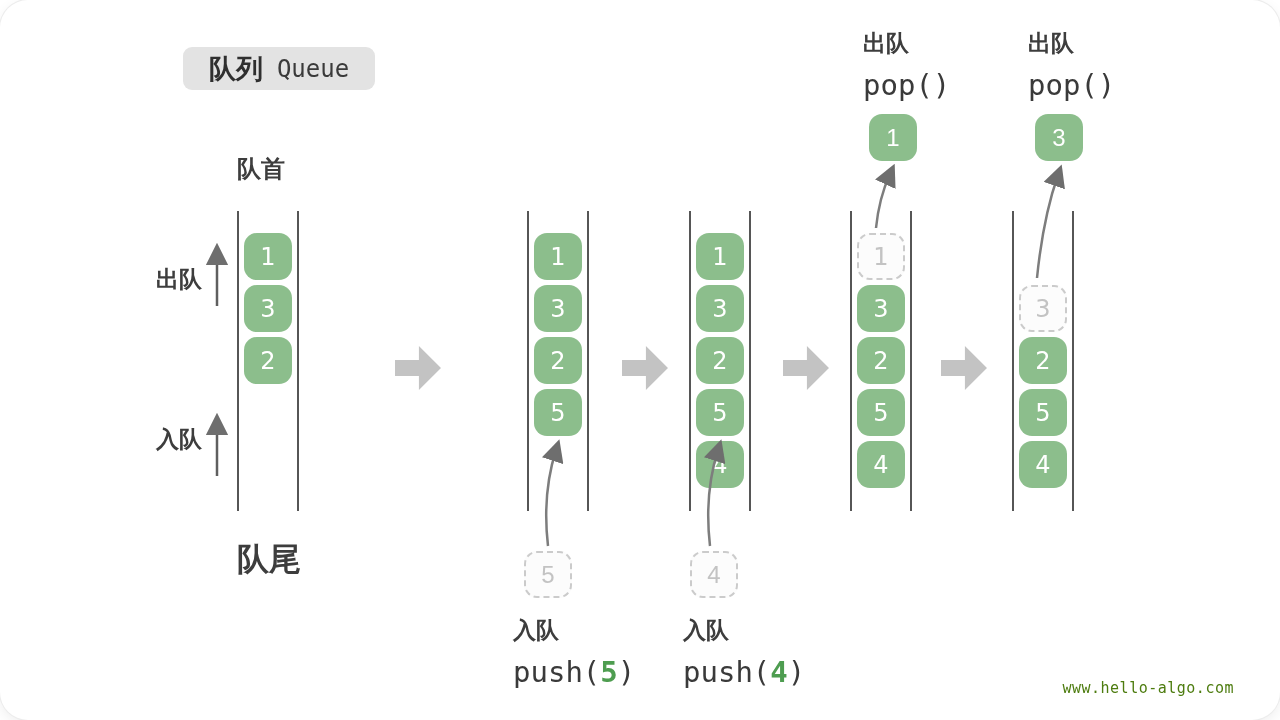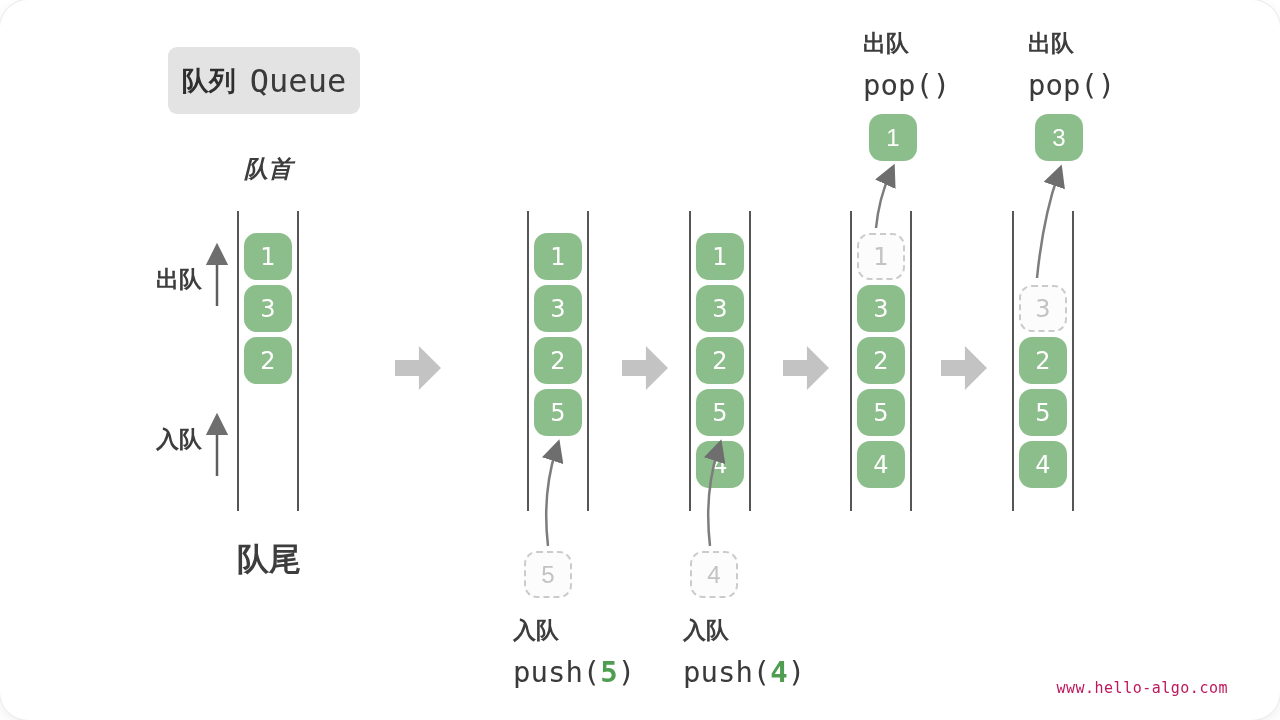--- a/index.html
+++ b/index.html
@@ -7,30 +7,30 @@
   body { font-family:"Liberation Sans","DejaVu Sans",sans-serif; }
 
   .card {
     position:relative; width:1280px; height:720px; background:#ffffff;
     border-radius:28px; overflow:hidden;
     box-shadow:0 0 0 1px #ececec, 0 4px 14px rgba(0,0,0,.07);
   }
 
   
   .title-badge {
-    position:absolute; left:168px; top:47px; width:192px; height:67px;
+    position:absolute; left:183px; top:47px; width:192px; height:43px;
     background:#e3e3e3; border-radius:9px;
     display:flex; align-items:center; justify-content:center; gap:14px;
   }
   .title-zh { font-weight:bold; font-size:27px; color:#2f2f2f; }
-  .title-en { font-family:"DejaVu Sans Mono","Liberation Mono",monospace; font-size:32px; color:#3a3a3a; }
+  .title-en { font-family:"DejaVu Sans Mono","Liberation Mono",monospace; font-size:24px; color:#3a3a3a; }
 
   
   .zh-label { position:absolute; font-weight:bold; font-size:23px; color:#3d3d3d; white-space:nowrap; }
-  .lbl-front { left:237px; top:153px; width:62px; text-align:center; font-size:24px;font-style:italic; }
+  .lbl-front { left:237px; top:153px; width:62px; text-align:left; font-size:24px; }
   .lbl-rear  { left:237px; top:538px; width:62px; text-align:center; font-size:32px; }
   .lbl-deq   { left:156px; top:264px; }
   .lbl-enq   { left:156px; top:424px; }
 
   
   .queue {
     position:absolute; top:211px; width:62px; height:300px;
     border-left:2px solid #565656; border-right:2px solid #565656;
   }
   .box {
@@ -54,23 +54,23 @@
 
   
   .op-group { position:absolute; white-space:nowrap; }
   .op-label { font-weight:bold; font-size:23px; color:#3d3d3d; margin-bottom:9px; }
   .op-code  { font-family:"DejaVu Sans Mono","Liberation Mono",monospace; font-size:29px; color:#3a3a3a; }
   .op-code .arg { color:#4e9d50; font-weight:bold; }
 
   .arrows-overlay { position:absolute; left:0; top:0; width:1280px; height:720px; pointer-events:none; }
 
   .watermark {
-    position:absolute; right:52px; top:679px;
+    position:absolute; right:46px; top:679px;
     font-family:"DejaVu Sans Mono","Liberation Mono",monospace;
-    font-size:15px; color:#be185d; letter-spacing:.5px;
+    font-size:15px; color:#4d7c0f; letter-spacing:.5px;
   }
 </style>
 </head>
 <body>
 
 <div class="card">
 
   <div class="title-badge">
     <span class="title-zh">队列</span>
     <span class="title-en">Queue</span>

